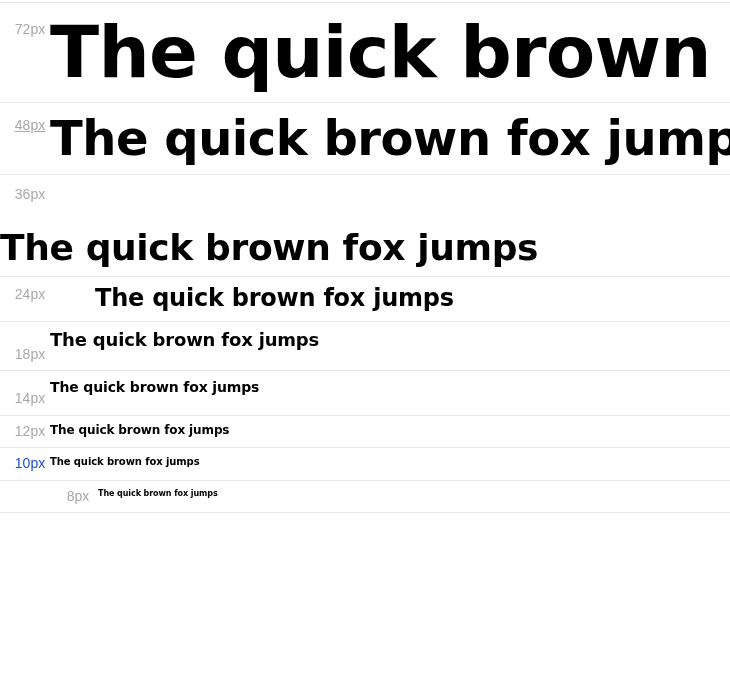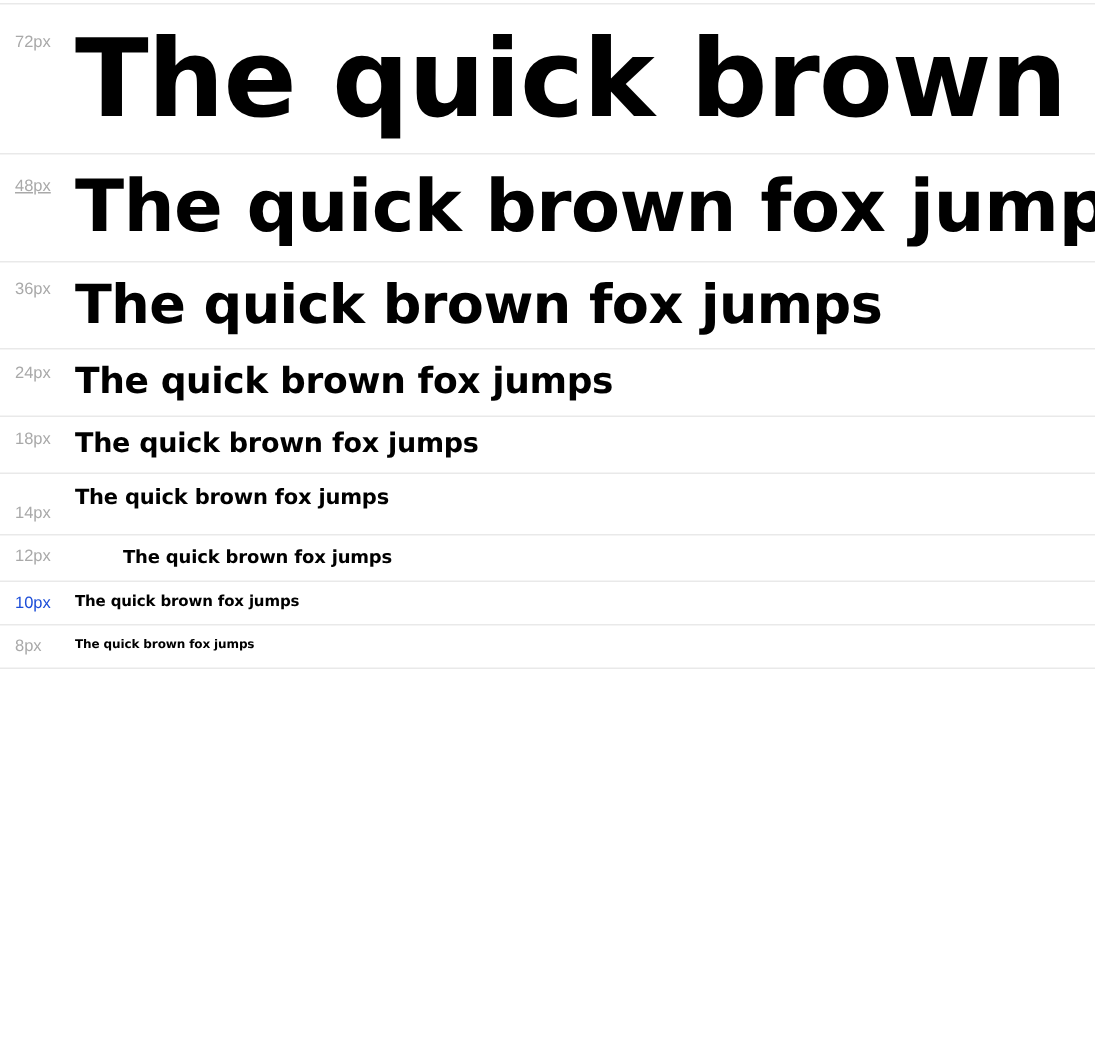--- a/index.html
+++ b/index.html
@@ -22,24 +22,25 @@
     display: flex;
     align-items: flex-start;
     border-bottom: 1px solid #e9e9e9;
     padding: 8px 0;
     overflow: hidden;
   }
   .size-label {
     flex: 0 0 40px;
     min-width: 40px;
     padding-left: 10px;
-    font-size: 11px;
+    font-size: 14px;
     line-height: 1.1;
     color: #a9a9a9;
     white-space: nowrap;
+    text-align: center;
   }
   .sample {
     flex: 1 1 auto;
     white-space: nowrap;
     overflow: hidden;
     color: #000000;
     font-family: "DejaVu Sans", sans-serif;
     font-weight: 700;
     line-height: 1.15;
     letter-spacing: -0.01em;
@@ -54,49 +55,49 @@
     <div class="row" style="border-bottom-color: rgb(233, 233, 233);">
       <span class="size-label" style="color: rgb(169, 169, 169); margin-top: 11px;">72px</span>
       <span class="sample" style="font-size: 72px; color: rgb(0, 0, 0);">The quick brown fox jumps</span>
     </div>
 
     <div class="row" style="border-bottom-color: rgb(233, 233, 233);">
       <span class="size-label" style="color: rgb(169, 169, 169); margin-top: 7px; text-decoration: underline;">48px</span>
       <span class="sample" style="font-size: 48px; color: rgb(0, 0, 0);">The quick brown fox jumps</span>
     </div>
 
-    <div class="row" style="border-bottom-color: rgb(233, 233, 233);">
+    <div class="row" style="border-bottom-color: rgb(233, 233, 233); flex-direction: column;">
       <span class="size-label" style="color: rgb(169, 169, 169); margin-top: 4px;">36px</span>
       <span class="sample" style="font-size: 36px; color: rgb(0, 0, 0);">The quick brown fox jumps</span>
     </div>
 
-    <div class="row" style="border-bottom-color: rgb(233, 233, 233);">
+    <div class="row" style="border-bottom-color: rgb(233, 233, 233); gap: 45px;">
       <span class="size-label" style="color: rgb(169, 169, 169); margin-top: 2px;">24px</span>
       <span class="sample" style="font-size: 24px; color: rgb(0, 0, 0);">The quick brown fox jumps</span>
     </div>
 
     <div class="row" style="border-bottom-color: rgb(233, 233, 233);">
-      <span class="size-label" style="color: rgb(169, 169, 169); margin-top: 1px;">18px</span>
+      <span class="size-label" style="color: rgb(169, 169, 169); margin-top: 17px;">18px</span>
       <span class="sample" style="font-size: 18px; color: rgb(0, 0, 0);">The quick brown fox jumps</span>
     </div>
 
     <div class="row" style="border-bottom-color: rgb(233, 233, 233);">
       <span class="size-label" style="color: rgb(169, 169, 169); margin-top: 12px;">14px</span>
       <span class="sample" style="font-size: 14px; color: rgb(0, 0, 0);">The quick brown fox jumps</span>
     </div>
 
-    <div class="row" style="border-bottom-color: rgb(233, 233, 233); gap: 32px;">
+    <div class="row" style="border-bottom-color: rgb(233, 233, 233);">
       <span class="size-label" style="color: rgb(169, 169, 169); margin-top: 0px;">12px</span>
       <span class="sample" style="font-size: 12px; color: rgb(0, 0, 0);">The quick brown fox jumps</span>
     </div>
 
     <div class="row" style="border-bottom-color: rgb(233, 233, 233);">
       <span class="size-label" style="color: #1d4ed8; margin-top: 0px;">10px</span>
       <span class="sample" style="font-size: 10px; color: rgb(0, 0, 0);">The quick brown fox jumps</span>
     </div>
 
-    <div class="row" style="border-bottom-color: rgb(233, 233, 233);">
+    <div class="row" style="border-bottom-color: rgb(233, 233, 233); padding-left: 48px;">
       <span class="size-label" style="color: rgb(169, 169, 169); margin-top: 0px;">8px</span>
       <span class="sample" style="font-size: 8px; color: rgb(0, 0, 0);">The quick brown fox jumps</span>
     </div>
 
   </div>
 </div>
 
 </body></html>

